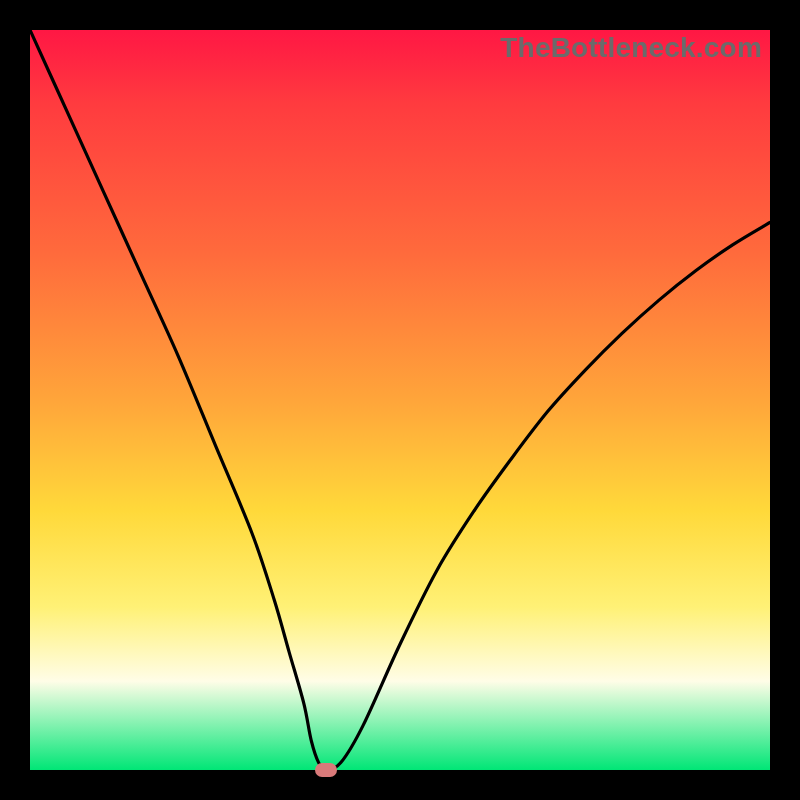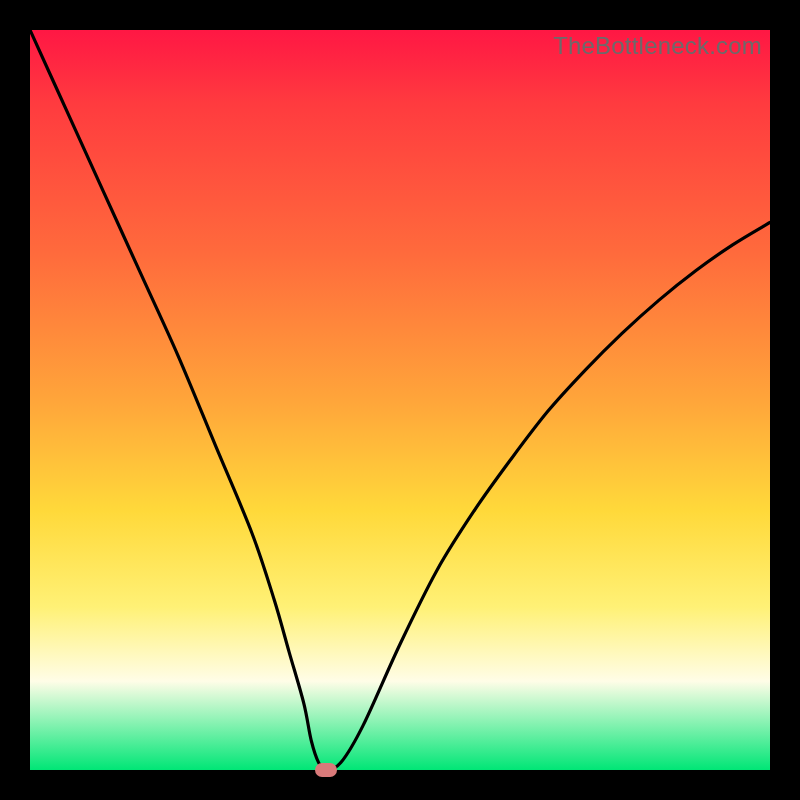--- a/index.html
+++ b/index.html
@@ -34,22 +34,22 @@
       #fff176 78%,
       #fffde7 88%,
       #00e676 100%
     );
   }
   .watermark {
     position: absolute;
     top: 2px;
     right: 8px;
     color: #6b6b6b;
-    font-size: 24px;
-    font-weight: 400;
+    font-size: 28px;
+    font-weight: 700;
     letter-spacing: 0.2px;
     user-select: none;
   }
   svg.curve {
     position: absolute;
     left: 0;
     top: 0;
     width: 740px;
     height: 740px;
   }

